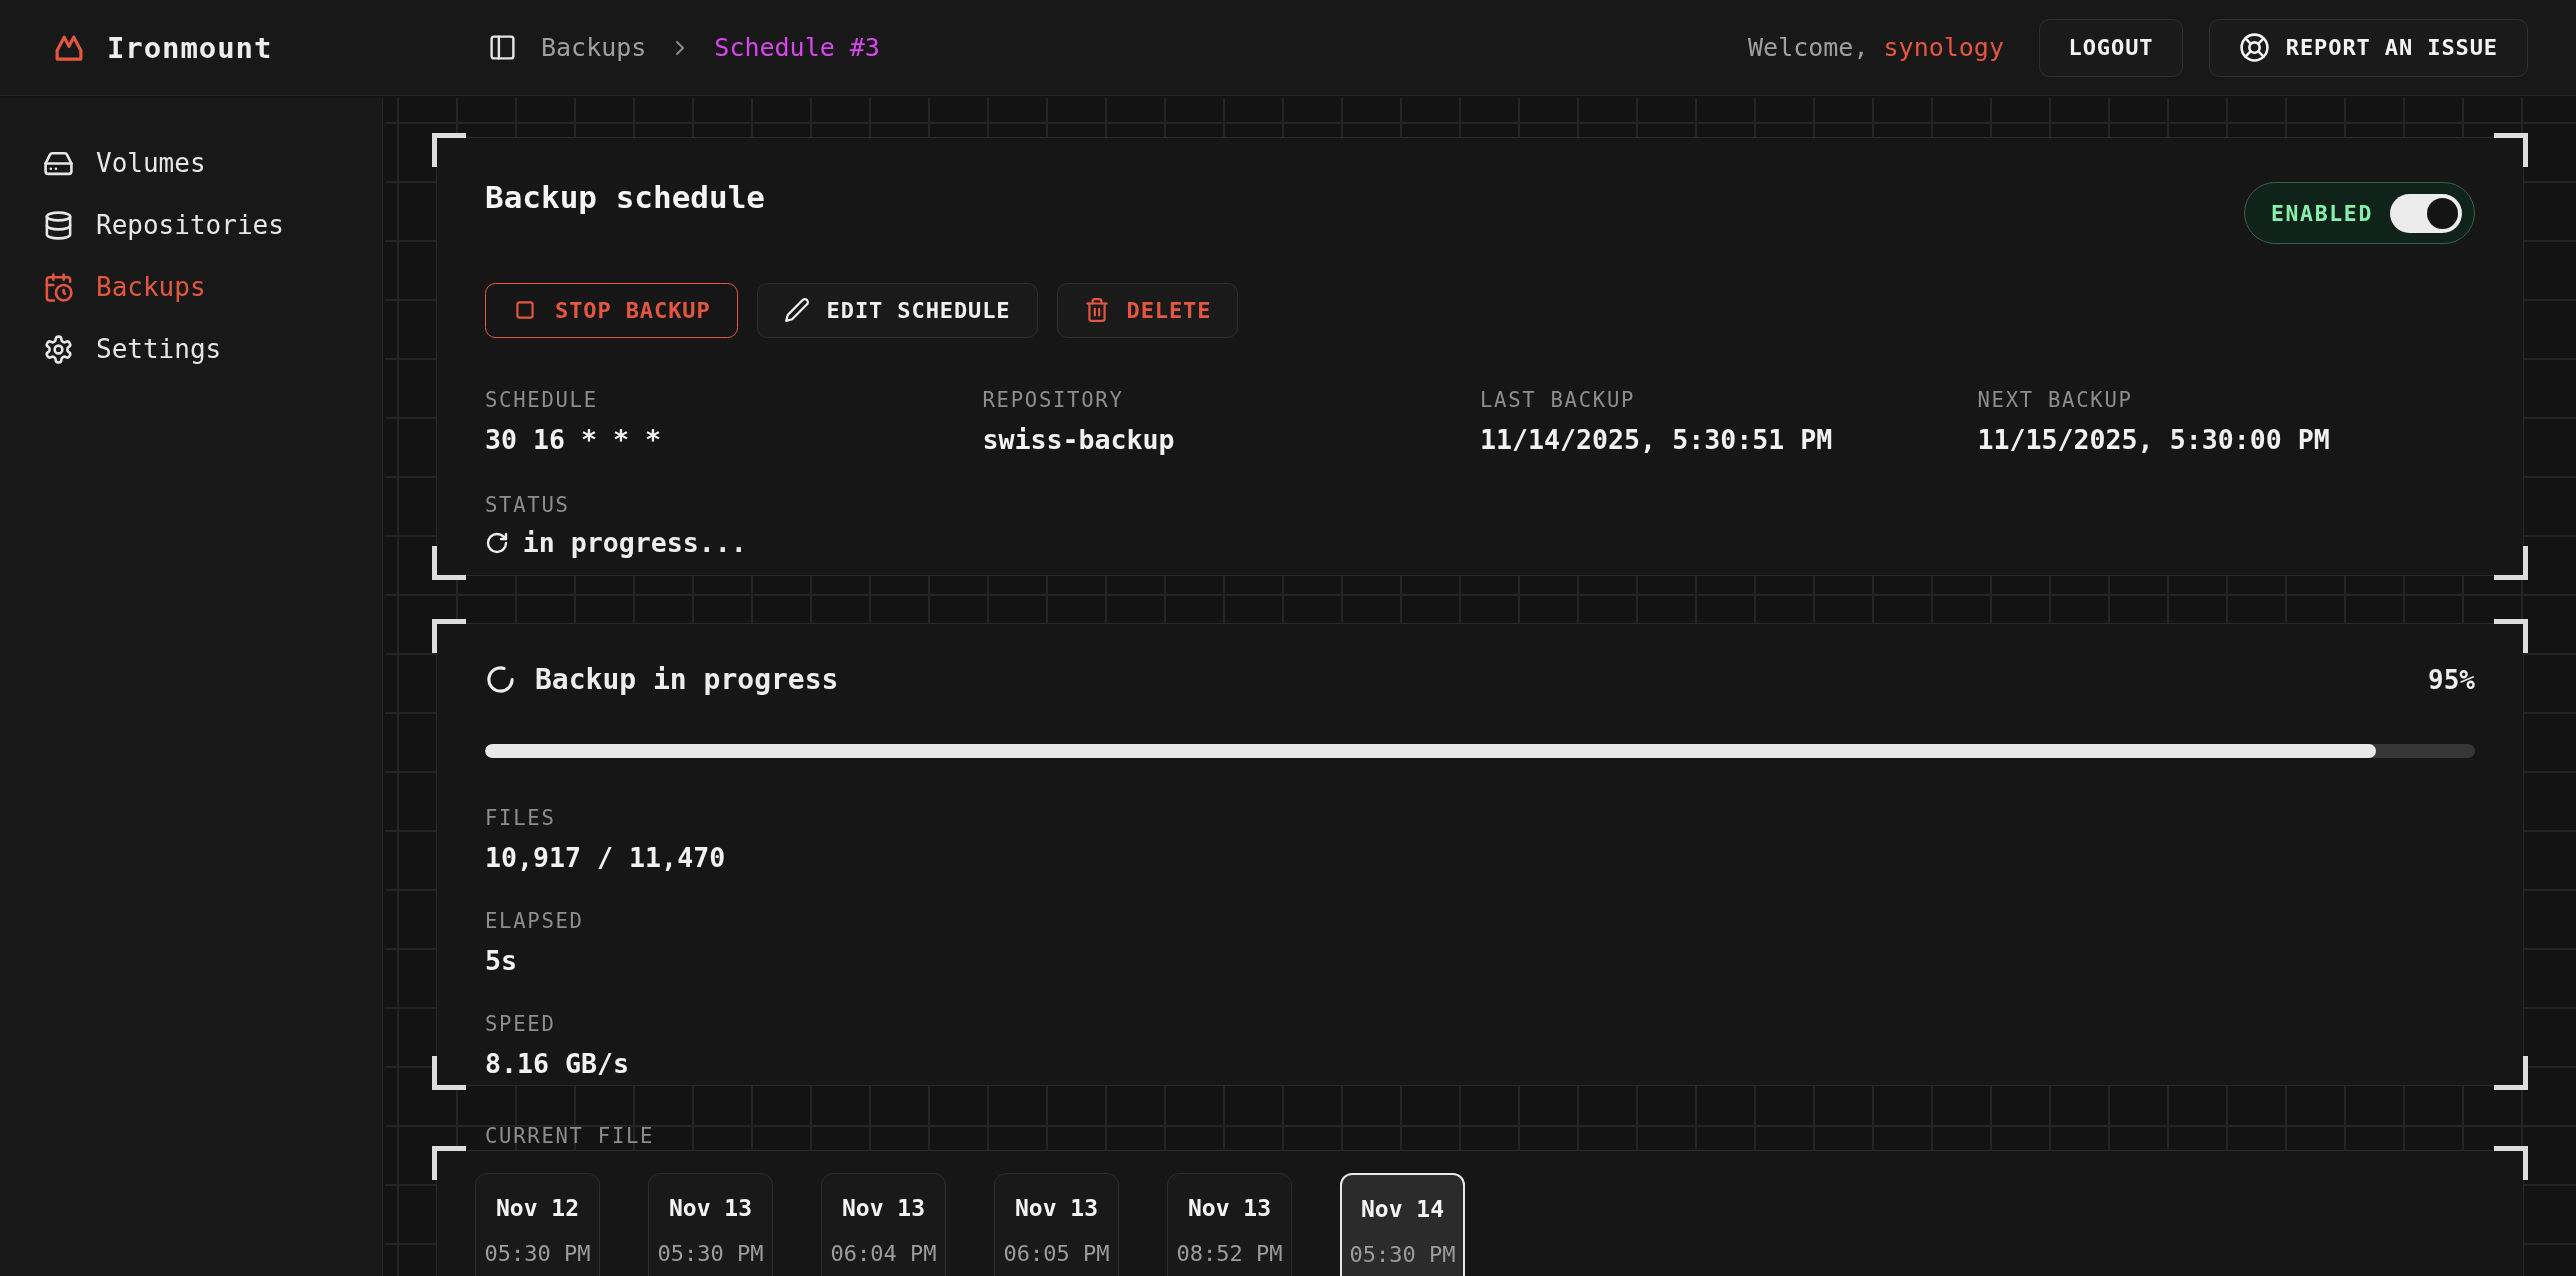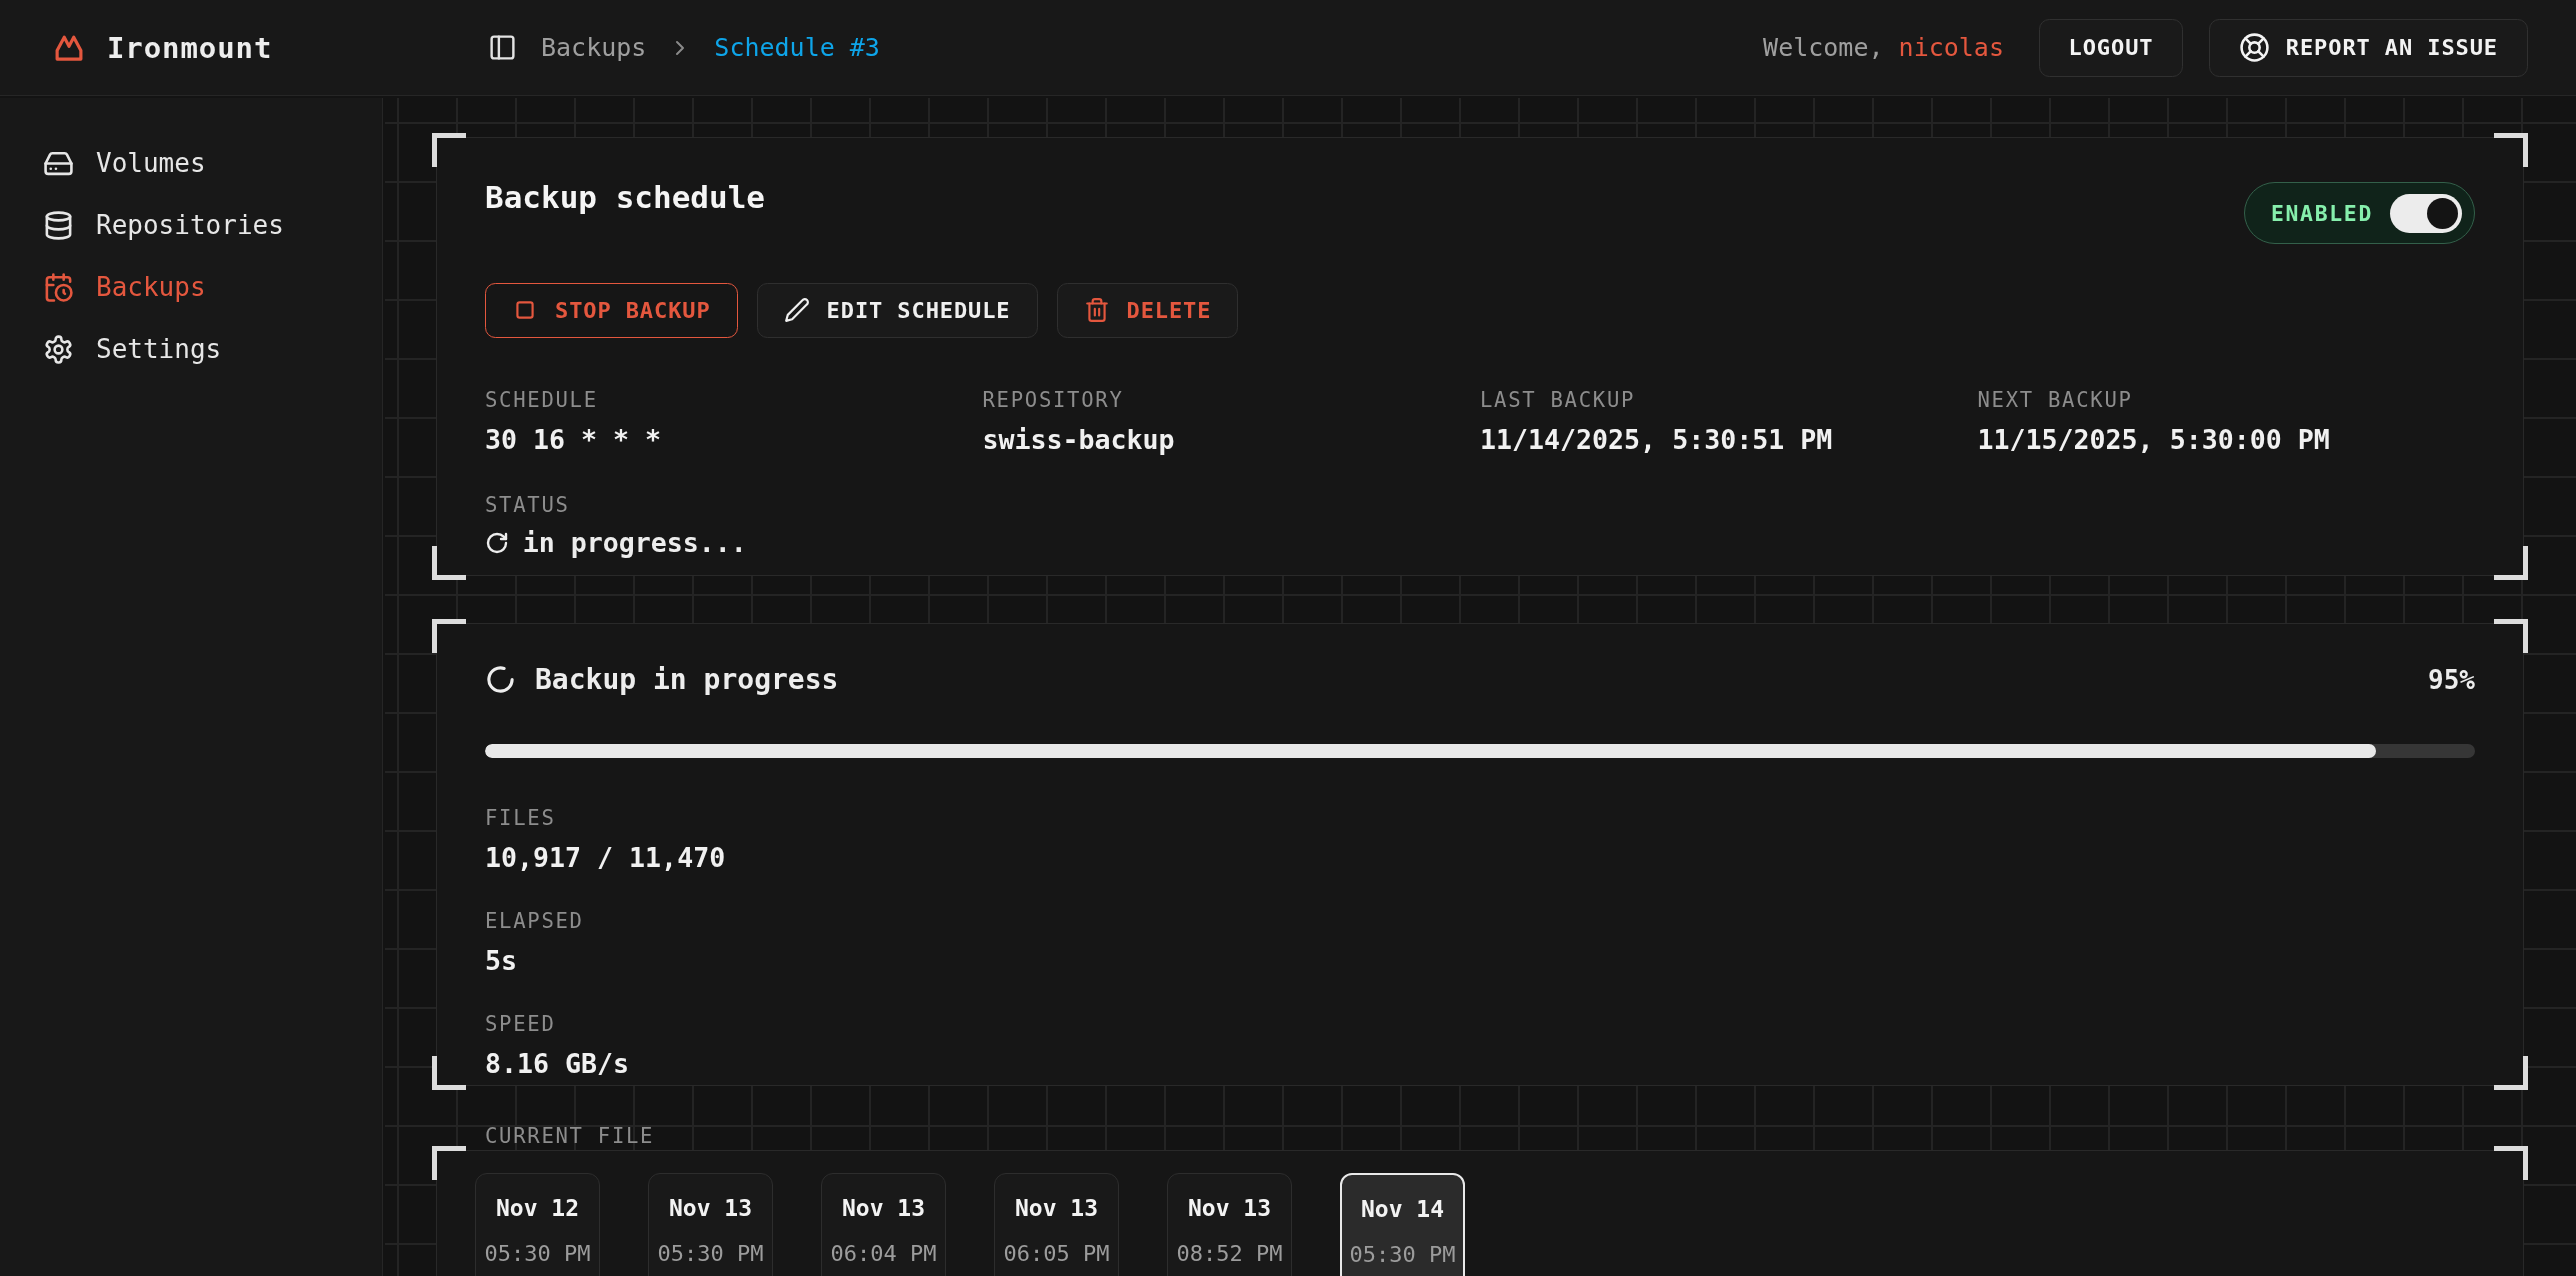--- a/index.html
+++ b/index.html
@@ -18,21 +18,21 @@
     display:flex; align-items:center; padding:0 48px 0 50px;
   }
   .brand { display:flex; align-items:center; gap:19px; width:334px; }
   .brand-name { font-size:29px; font-weight:bold; letter-spacing:0.9px; }
   .logo-svg { width:38px; height:38px; color:#e4573e; }
   .crumbs { display:flex; align-items:center; gap:22px; margin-left:101px; }
   .panel-toggle { width:34px; height:34px; color:#e3e3e3; cursor:pointer; }
   .panel-toggle svg { width:29px; height:29px; margin:2.6px; }
   .crumb-section { font-size:25px; color:#9f9f9f; cursor:pointer; }
   .crumb-sep { width:24px; height:24px; color:#8a8a8a; }
-  .crumb-current { font-size:25px; color:#0ea5e9; }
+  .crumb-current { font-size:25px; color:#d946ef; }
   .topbar-right { margin-left:auto; display:flex; align-items:center; gap:26px; }
   .welcome { font-size:25px; color:#9f9f9f; margin-right:8.6px; }
   .welcome .uname { color:#e4573e; }
   .tb-btn {
     display:inline-flex; align-items:center; gap:15.4px; height:58px;
     padding:0 29px; background:#1a1a1a; border:1.7px solid #303030;
     border-radius:10.3px; color:#f3f3f3; font-size:22px; font-weight:bold;
     letter-spacing:0.9px; cursor:pointer; font-family:inherit;
   }
   .tb-btn svg { width:31px; height:31px; }
@@ -154,21 +154,21 @@
     <span class="crumb-section">Backups</span>
     <svg class="crumb-sep" viewBox="0 0 24 24" fill="none" stroke="currentColor" stroke-width="2" stroke-linecap="round" stroke-linejoin="round">
       <path d="m9 18 6-6-6-6"></path>
     </svg>
     <span class="crumb-current">Schedule #3</span>
   </div>
 
   <div class="topbar-right">
     <span class="welcome">
       <span>Welcome,</span>
-      <span class="uname">nicolas</span>
+      <span class="uname">synology</span>
     </span>
     <button class="tb-btn">
       <span>LOGOUT</span>
     </button>
     <button class="tb-btn">
       <svg viewBox="0 0 24 24" fill="none" stroke="currentColor" stroke-width="2" stroke-linecap="round" stroke-linejoin="round">
         <circle cx="12" cy="12" r="10"></circle>
           <circle cx="12" cy="12" r="4"></circle>
         <path d="m4.93 4.93 4.24 4.24"></path>
           <path d="m14.83 9.17 4.24-4.24"></path>

